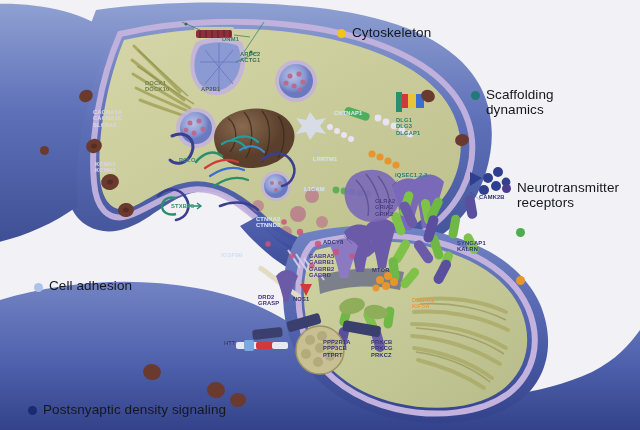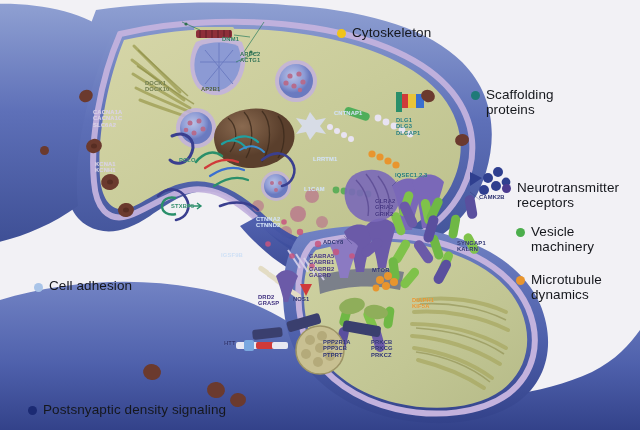--- a/index.html
+++ b/index.html
@@ -499,43 +499,39 @@
     </div>
 
   <div id="legend-layer">
       <div class="legend-item" style="left: 337px; top: 25px;">
         <span class="legend-dot" style="background: rgb(240, 196, 25);"></span>
         <span class="legend-label">Cytoskeleton</span>
       </div>
       <div class="legend-item" style="left: 471px; top: 87px;">
         <span class="legend-dot" style="background: rgb(31, 122, 120);"></span>
         <span class="legend-label">Scaffolding
-proteins</span>
+dynamics</span>
       </div>
       <div class="legend-item" style="left: 40px; top: 142px;">
         <span class="legend-dot" style="background: rgb(107, 58, 46);"></span>
       </div>
       <div class="legend-item" style="left: 502px; top: 180px;">
         <span class="legend-dot" style="background: rgb(75, 58, 143);"></span>
         <span class="legend-label">Neurotransmitter
 receptors</span>
       </div>
       <div class="legend-item" style="left: 516px; top: 224px;">
         <span class="legend-dot" style="background: rgb(76, 174, 76);"></span>
-        <span class="legend-label">Vesicle
-machinery</span>
       </div>
       <div class="legend-item" style="left: 34px; top: 278px; align-items: center;">
         <span class="legend-dot" style="background: rgb(169, 196, 232);"></span>
         <span class="legend-label">Cell adhesion</span>
       </div>
       <div class="legend-item" style="left: 516px; top: 272px;">
         <span class="legend-dot" style="background: rgb(232, 149, 46);"></span>
-        <span class="legend-label">Microtubule
-dynamics</span>
       </div>
       <div class="legend-item" style="left: 28px; top: 402px;">
         <span class="legend-dot" style="background: rgb(27, 42, 115);"></span>
         <span class="legend-label">Postsnyaptic density signaling</span>
       </div>
     </div>
 
 </div>
 
 </body></html>

